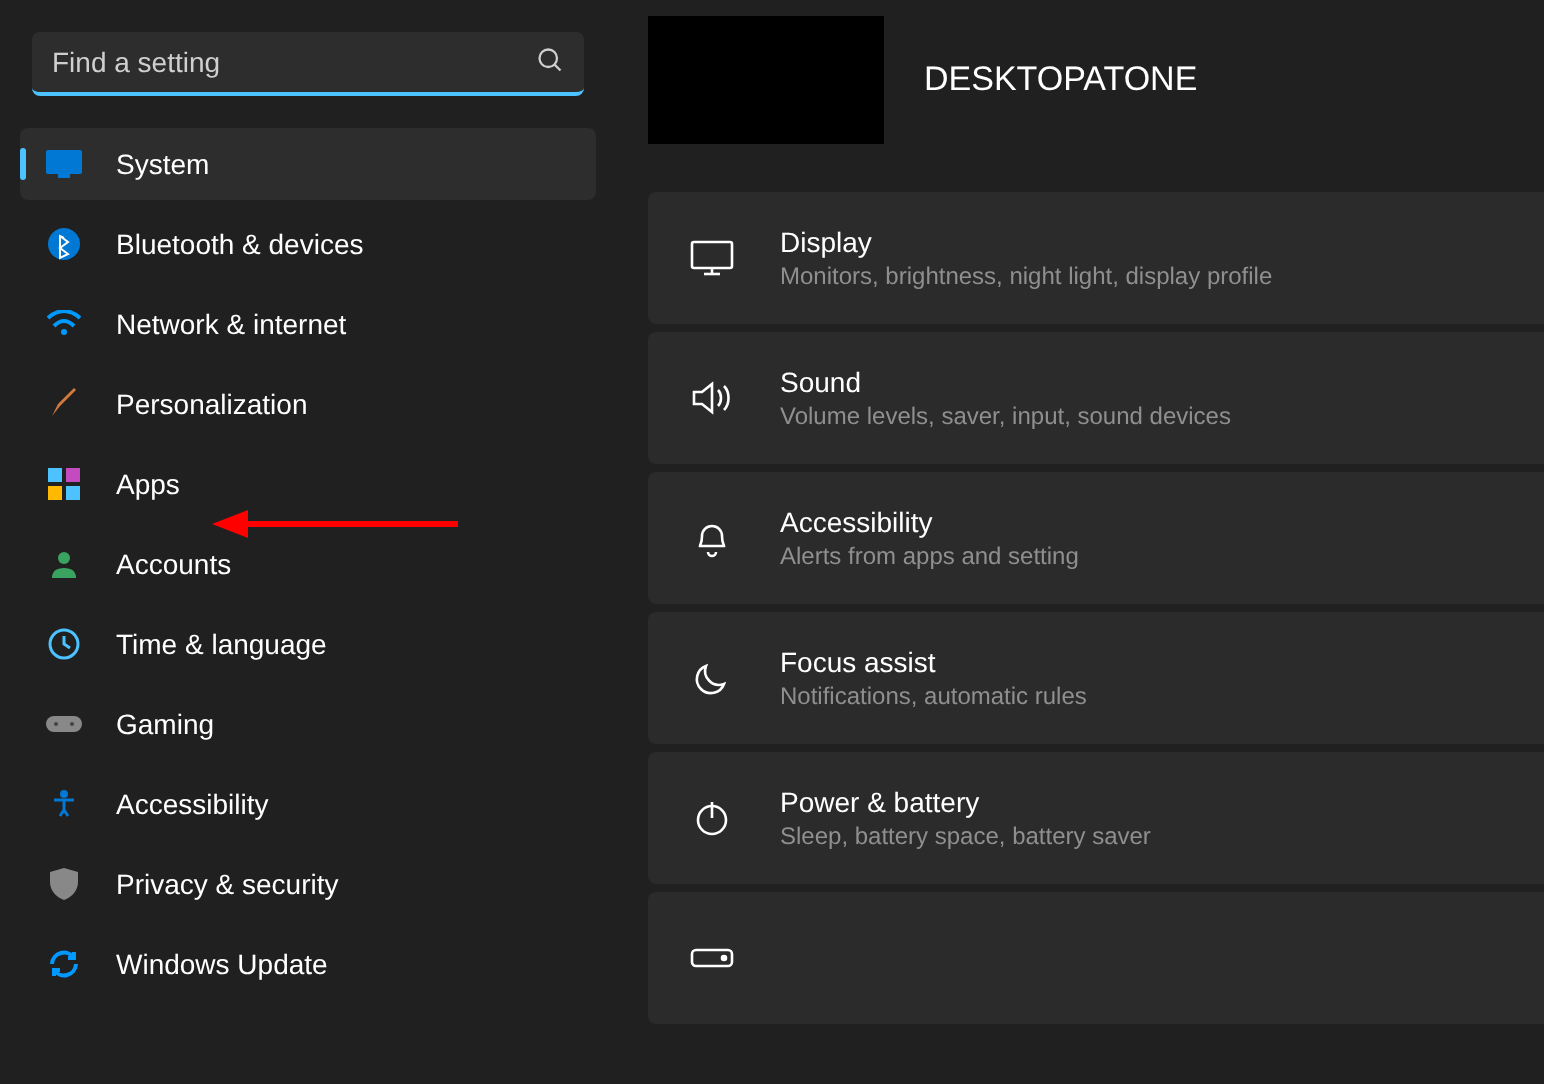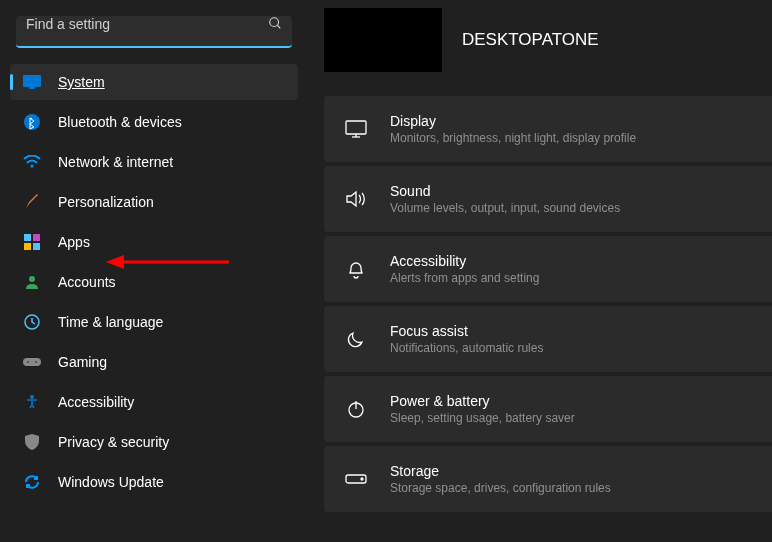--- a/index.html
+++ b/index.html
@@ -19,21 +19,21 @@
       flex-shrink: 0;
       position: relative;
     }
     .search-box {
       margin: 8px 6px 16px 6px;
       height: 32px;
       background: #2d2d2d;
       border-radius: 4px;
       border-bottom: 1px solid #9a9a9a;
       display: flex;
-      align-items: flex-start;
+      align-items: center;
       padding: 0 10px;
       position: relative;
     }
     .search-box.focused { border-bottom: 2px solid #4cc2ff; }
     .search-input {
       flex: 1;
       background: transparent;
       border: none;
       outline: none;
       color: #cfcfcf;
@@ -45,21 +45,21 @@
     .nav-item {
       display: flex;
       align-items: center;
       height: 36px;
       padding: 0 12px;
       border-radius: 4px;
       cursor: pointer;
       margin-bottom: 4px;
       position: relative;
     }
-    .nav-item.selected { background: #2d2d2d; text-decoration: underline; }
+    .nav-item.selected { background: #2d2d2d; }
     .nav-item.selected::before {
       content: "";
       position: absolute;
       left: 0;
       top: 10px;
       bottom: 10px;
       width: 3px;
       background: #4cc2ff;
       border-radius: 2px;
     }
@@ -272,21 +272,21 @@
     </div>
     <div class="card">
       <span class="card-icon">
         <svg width="22" height="18" viewBox="0 0 22 18" fill="none" stroke="currentColor" stroke-width="1.3">
             <path d="M2 6h4l5-4v14l-5-4H2z"></path>
             <path d="M14 5c2 2 2 6 0 8M17 3c3 3 3 9 0 12"></path>
           </svg>
       </span>
       <div class="card-text">
         <div class="card-title">Sound</div>
-        <div class="card-sub">Volume levels, output, input, sound devices</div>
+        <div class="card-sub">Volume levels, saver, input, sound devices</div>
       </div>
     </div>
     <div class="card">
       <span class="card-icon">
         <svg width="20" height="20" viewBox="0 0 20 20" fill="none" stroke="currentColor" stroke-width="1.3">
             <path d="M4 14c0-1 1-1 1-5a5 5 0 0 1 10 0c0 4 1 4 1 5z"></path>
             <path d="M8 17a2 2 0 0 0 4 0"></path>
           </svg>
       </span>
       <div class="card-text">
@@ -307,29 +307,25 @@
     </div>
     <div class="card">
       <span class="card-icon">
         <svg width="20" height="20" viewBox="0 0 20 20" fill="none" stroke="currentColor" stroke-width="1.3">
             <circle cx="10" cy="11" r="7"></circle>
             <line x1="10" y1="2" x2="10" y2="10"></line>
           </svg>
       </span>
       <div class="card-text">
         <div class="card-title">Power &amp; battery</div>
-        <div class="card-sub">Sleep, setting usage, battery saver</div>
+        <div class="card-sub">Sleep, battery space, battery saver</div>
       </div>
     </div>
     <div class="card">
       <span class="card-icon">
         <svg width="22" height="14" viewBox="0 0 22 14" fill="none" stroke="currentColor" stroke-width="1.3">
             <rect x="1" y="3" width="20" height="8" rx="2"></rect>
             <circle cx="17" cy="7" r="1" fill="currentColor"></circle>
           </svg>
       </span>
-      <div class="card-text">
-        <div class="card-title">Storage</div>
-        <div class="card-sub">Storage space, drives, configuration rules</div>
-      </div>
     </div>
   </div>
 </div>
 
 </body></html>

